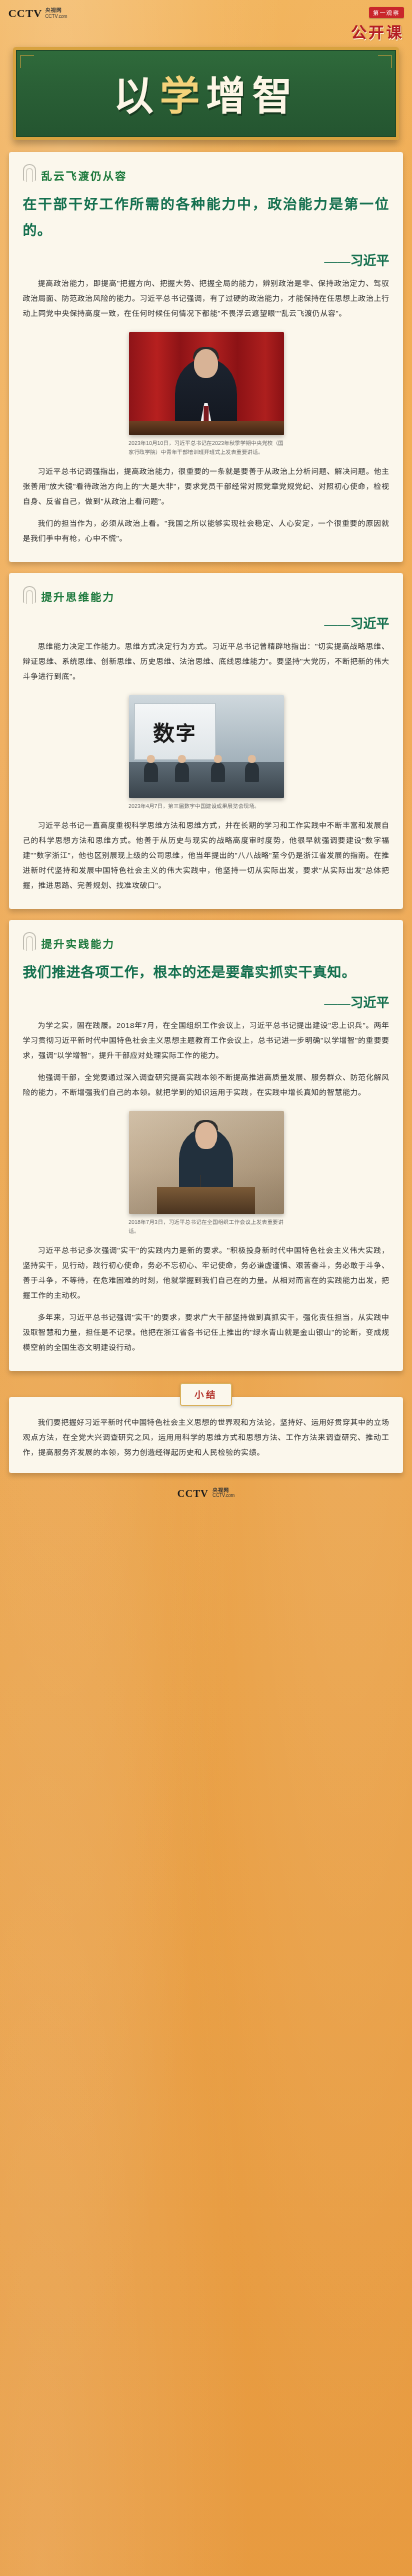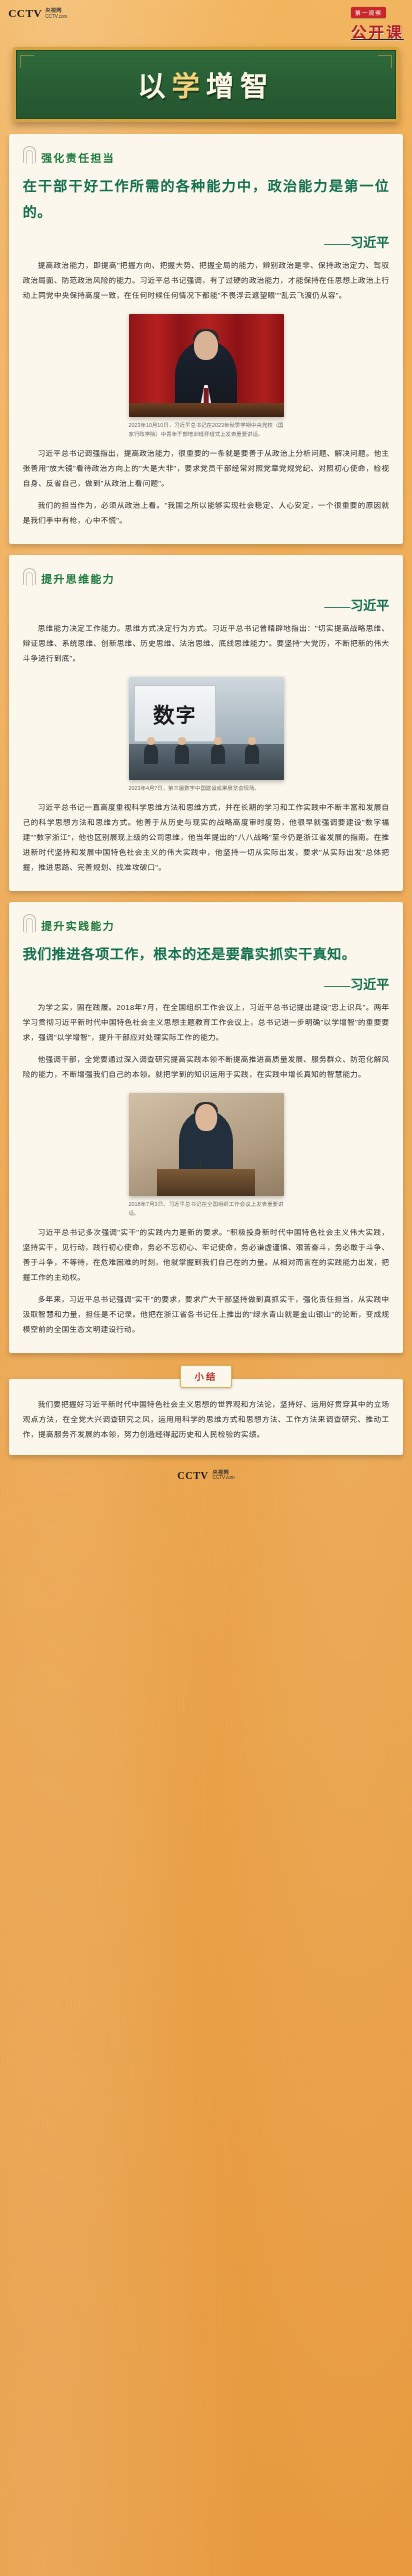--- a/index.html
+++ b/index.html
@@ -40,23 +40,22 @@
   }
   .cctv-mark {
     font-family:"Liberation Serif", serif;
     font-weight:700; font-size:11.3px; letter-spacing:0.5px; color:#1b1b1b;
   }
   .cctv-sub {
     font-size:4.6px; line-height:1.1; color:#3a3a3a;
   }
   .cctv-sub b { display:block; font-size:5.2px; letter-spacing:0.3px;}
   .brand-badge {
-    text-align:left;
-    font-family:"Liberation Serif", serif;
-    text-decoration:underline;
+    text-align:right;
+    font-family:"Liberation Serif", serif;
   }
   .brand-small {
     display:inline-block;
     background:#c9262b; color:#fff;
     font-size:5.7px; padding:1px 4.1px; border-radius:1.5px; letter-spacing:1px;
     box-shadow:0 0.5px 1px rgba(0,0,0,.2);
   }
   .brand-main {
     margin-top:2.1px;
     color:#b41f24;
@@ -76,21 +75,21 @@
     text-align:center;
   }
   .plaque .deco-l, .plaque .deco-r {
     position:absolute; top:4.1px; width:13.4px; height:13.4px; border:1px solid #d8a23f; opacity:.55;
   }
   .plaque .deco-l { left:4.1px; border-right:none; border-bottom:none; }
   .plaque .deco-r { right:4.1px; border-left:none; border-bottom:none; }
   .plaque-title {
     font-family:"Liberation Serif", serif;
     color:#fdf6e6;
-    font-size:28px; font-weight:700; letter-spacing:6.2px;
+    font-size:40px; font-weight:700; letter-spacing:6.2px;
     text-shadow: 1px 1.5px 0 rgba(0,0,0,.35);
   }
   .plaque-title .hl { color:#f3d27a; }
 
   
   .sheet {
     margin: 7.2px 9.3px 0;
     background:#fbf7ec;
     border-radius:2.1px;
     box-shadow: 0 2.1px 5.2px rgba(0,0,0,.18);
@@ -262,21 +261,21 @@
       <div class="plaque">
         <span class="deco-l"></span>
         <span class="deco-r"></span>
         <div class="plaque-title">以<span class="hl">学</span>增智</div>
       </div>
     </div>
 
     <div class="sheet">
       <div class="sec-head">
         <span class="clip"></span>
-        <span class="sec-title">强化责任担当</span>
+        <span class="sec-title">乱云飞渡仍从容</span>
       </div>
       <div class="lead">在干部干好工作所需的各种能力中，政治能力是第一位的。</div>
       <div class="attrib">——习近平</div>
       <p class="body-text indent">提高政治能力，即提高"把握方向、把握大势、把握全局的能力，辨别政治是非、保持政治定力、驾驭政治局面、防范政治风险的能力。习近平总书记强调，有了过硬的政治能力，才能保持在任思想上政治上行动上同党中央保持高度一致，在任何时候任何情况下都能"不畏浮云遮望眼""乱云飞渡仍从容"。</p>
 
       <div class="photo-box">
         <div class="photo ph1">
           <span class="person"></span>
           <span class="shirt"></span>
           <span class="tie"></span>

